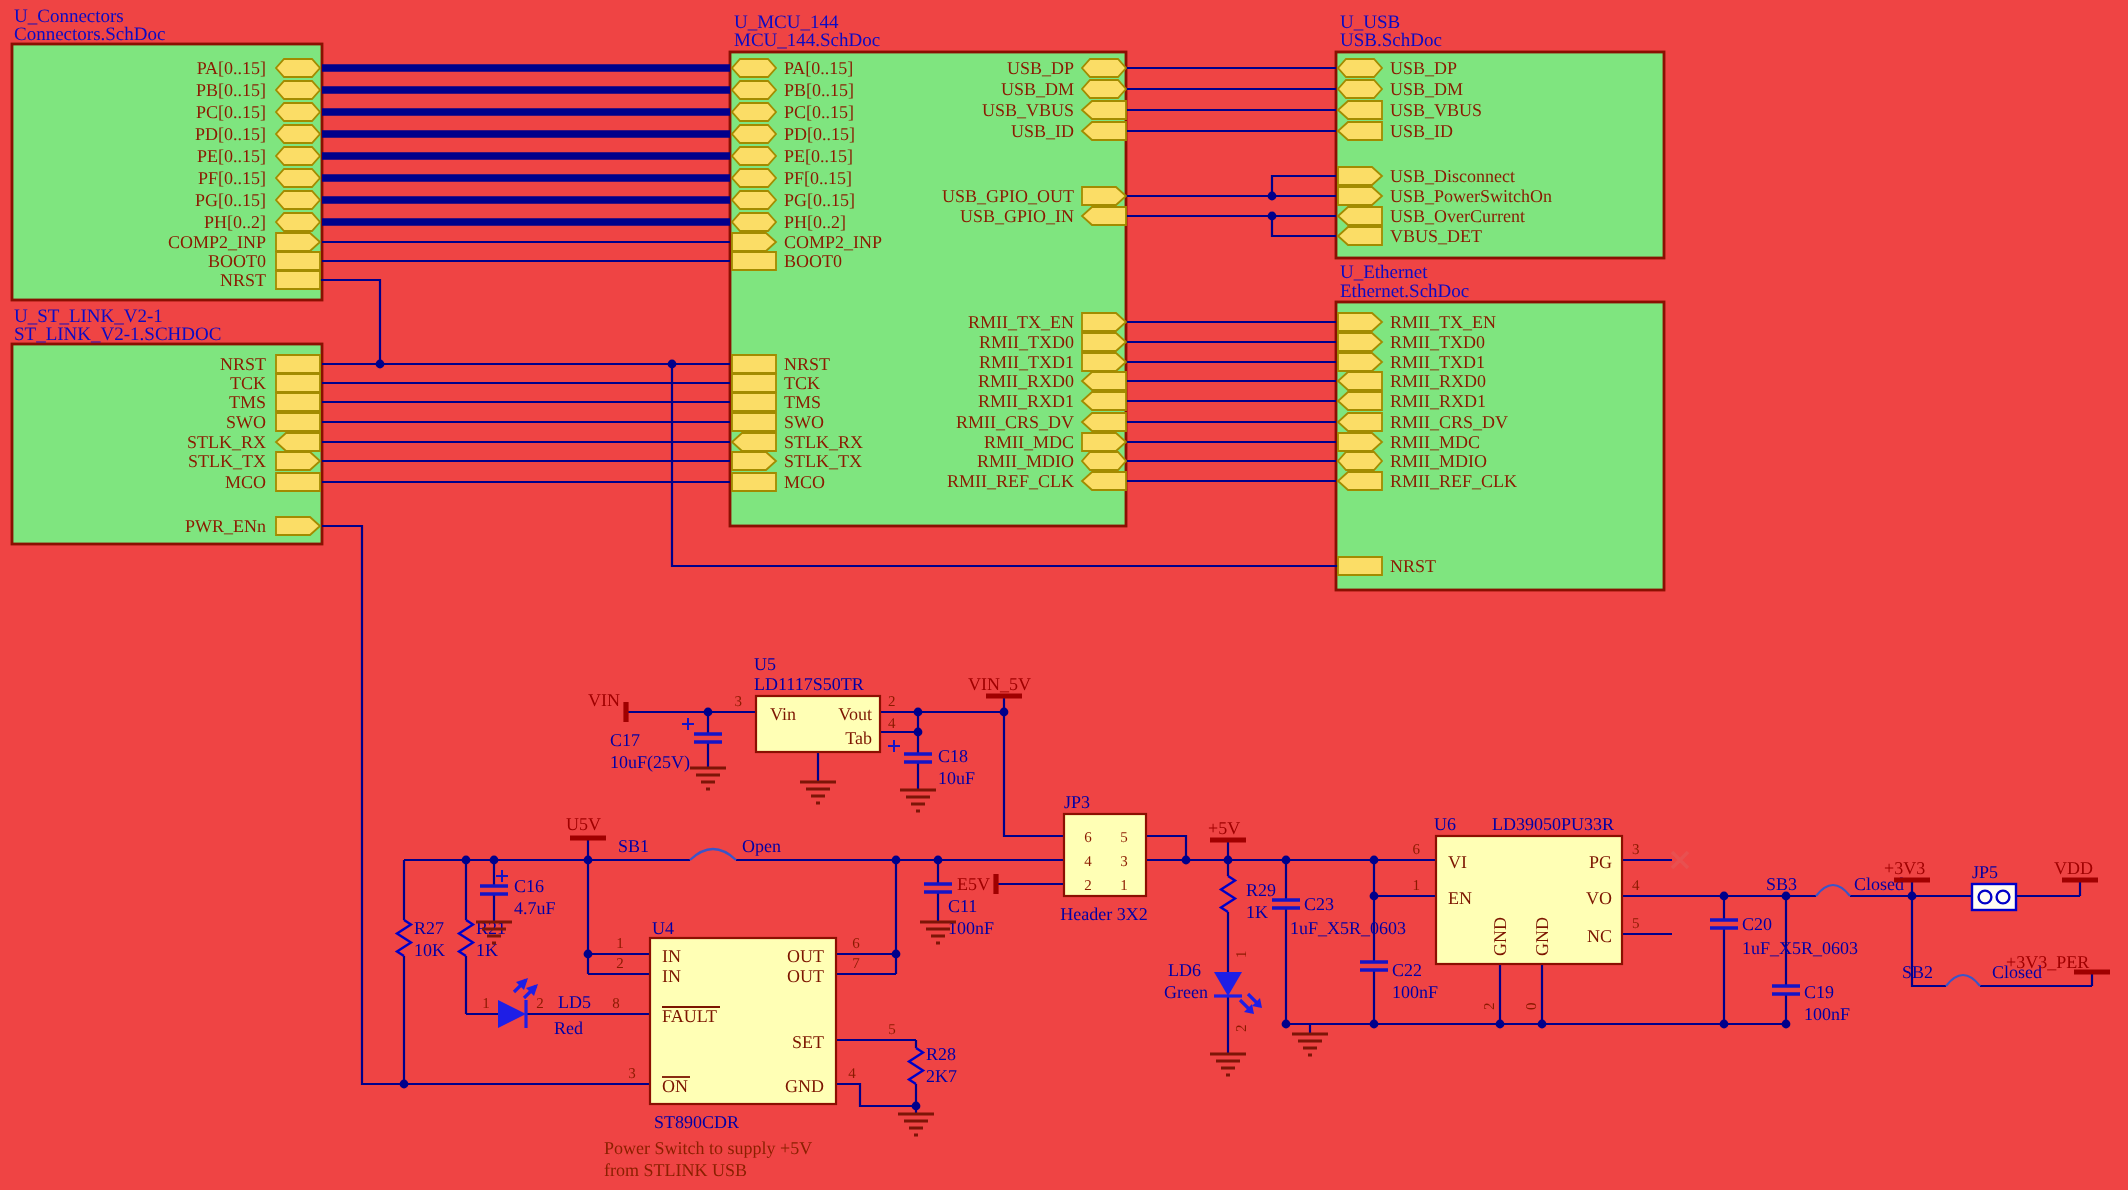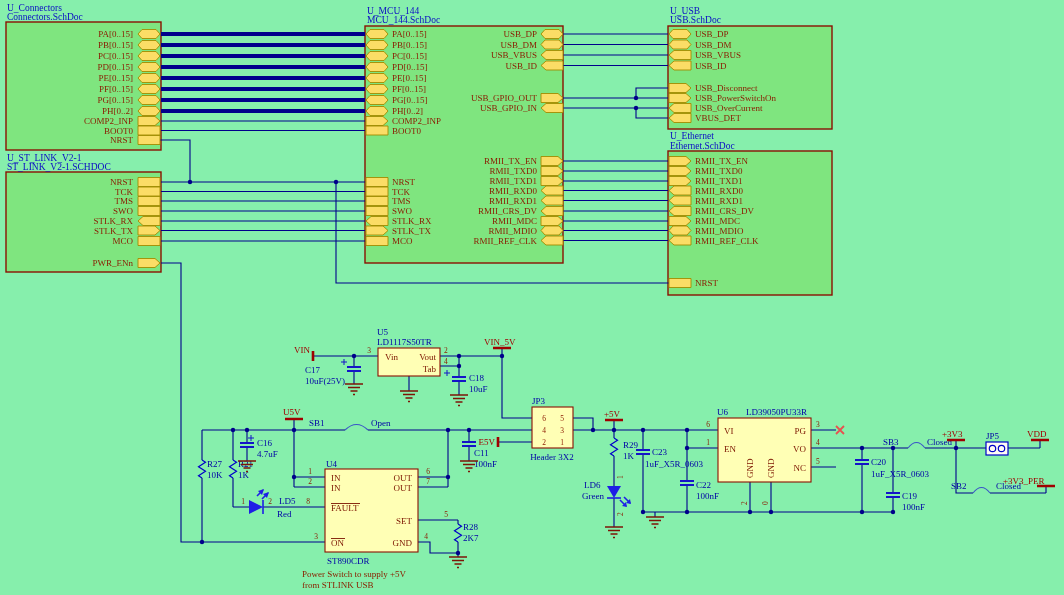--- a/index.html
+++ b/index.html
@@ -1,16 +1,16 @@
 <!DOCTYPE html>
 <html><head>
 <meta charset="utf-8">
 <style>
   html,body{margin:0;padding:0;background:#FFFCF3;}
-  #canvas{position:relative;width:1064px;height:595px;background:#86efac;overflow:hidden;}
+  #canvas{position:relative;width:1064px;height:595px;background:#ef4444;overflow:hidden;}
   svg text{font-family:"Liberation Serif", serif;}
   .t-title{fill:#0B0BC4;font-size:9.5px;}
   .t-port{fill:#8B1A00;font-size:9px;}
   .t-pname{fill:#7C1500;font-size:9px;}
   .t-pnum{fill:#8B1A00;font-size:7.5px;}
   .t-des{fill:#0000A6;font-size:9px;}
   .t-net{fill:#A00000;font-size:9px;}
   .t-note{fill:#8B2000;font-size:9px;}
   .sheet{fill:#7FE57F;stroke:#8A1002;stroke-width:1.4;}
   .comp{fill:#FFFFB5;stroke:#8B0F02;stroke-width:1.1;}

